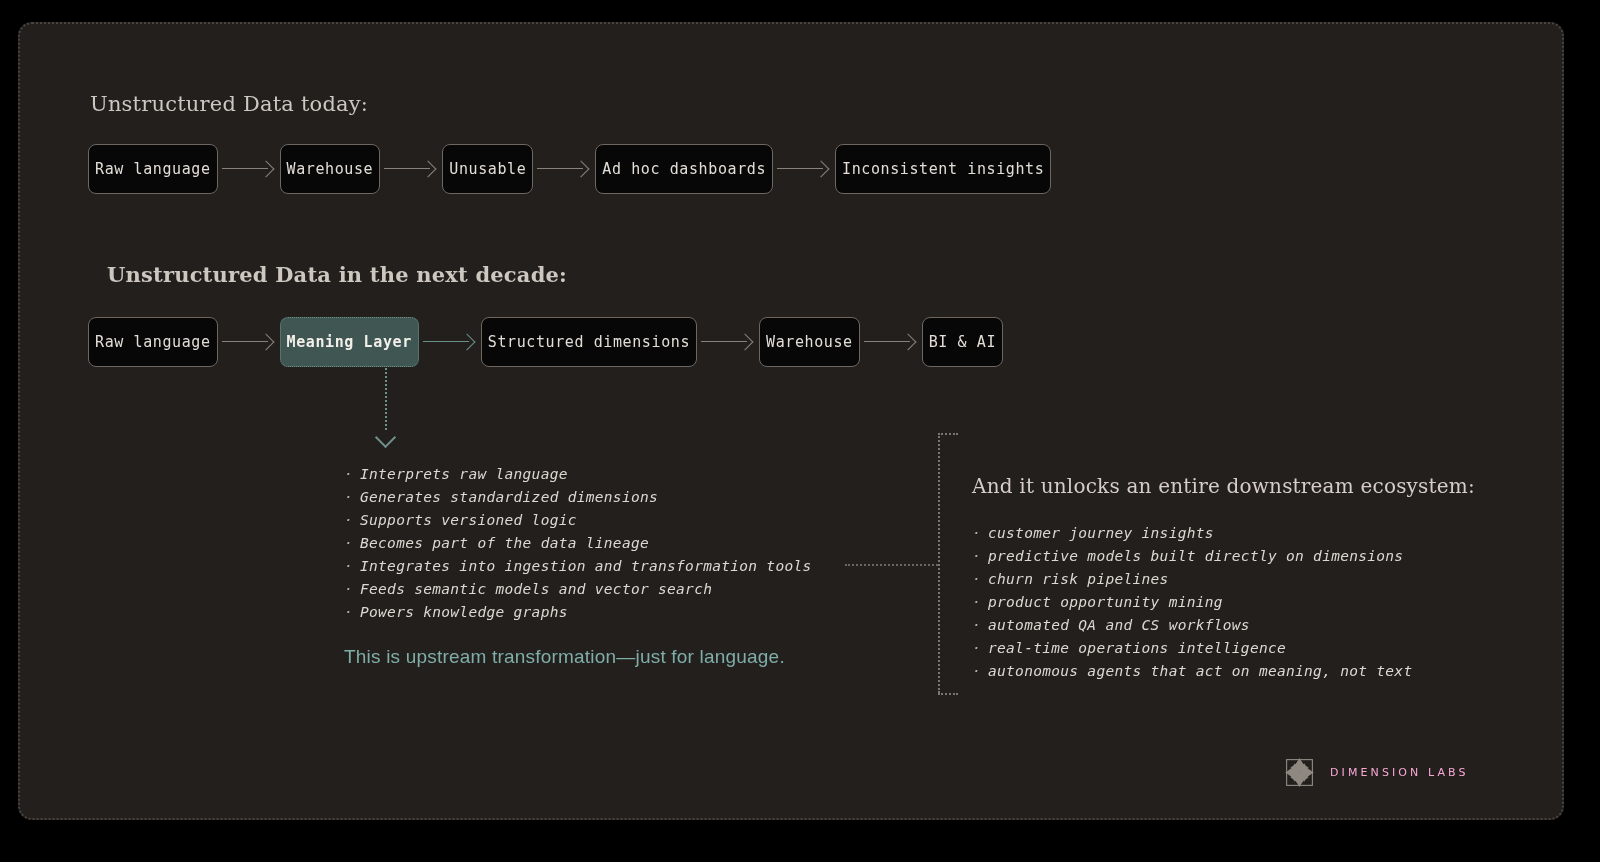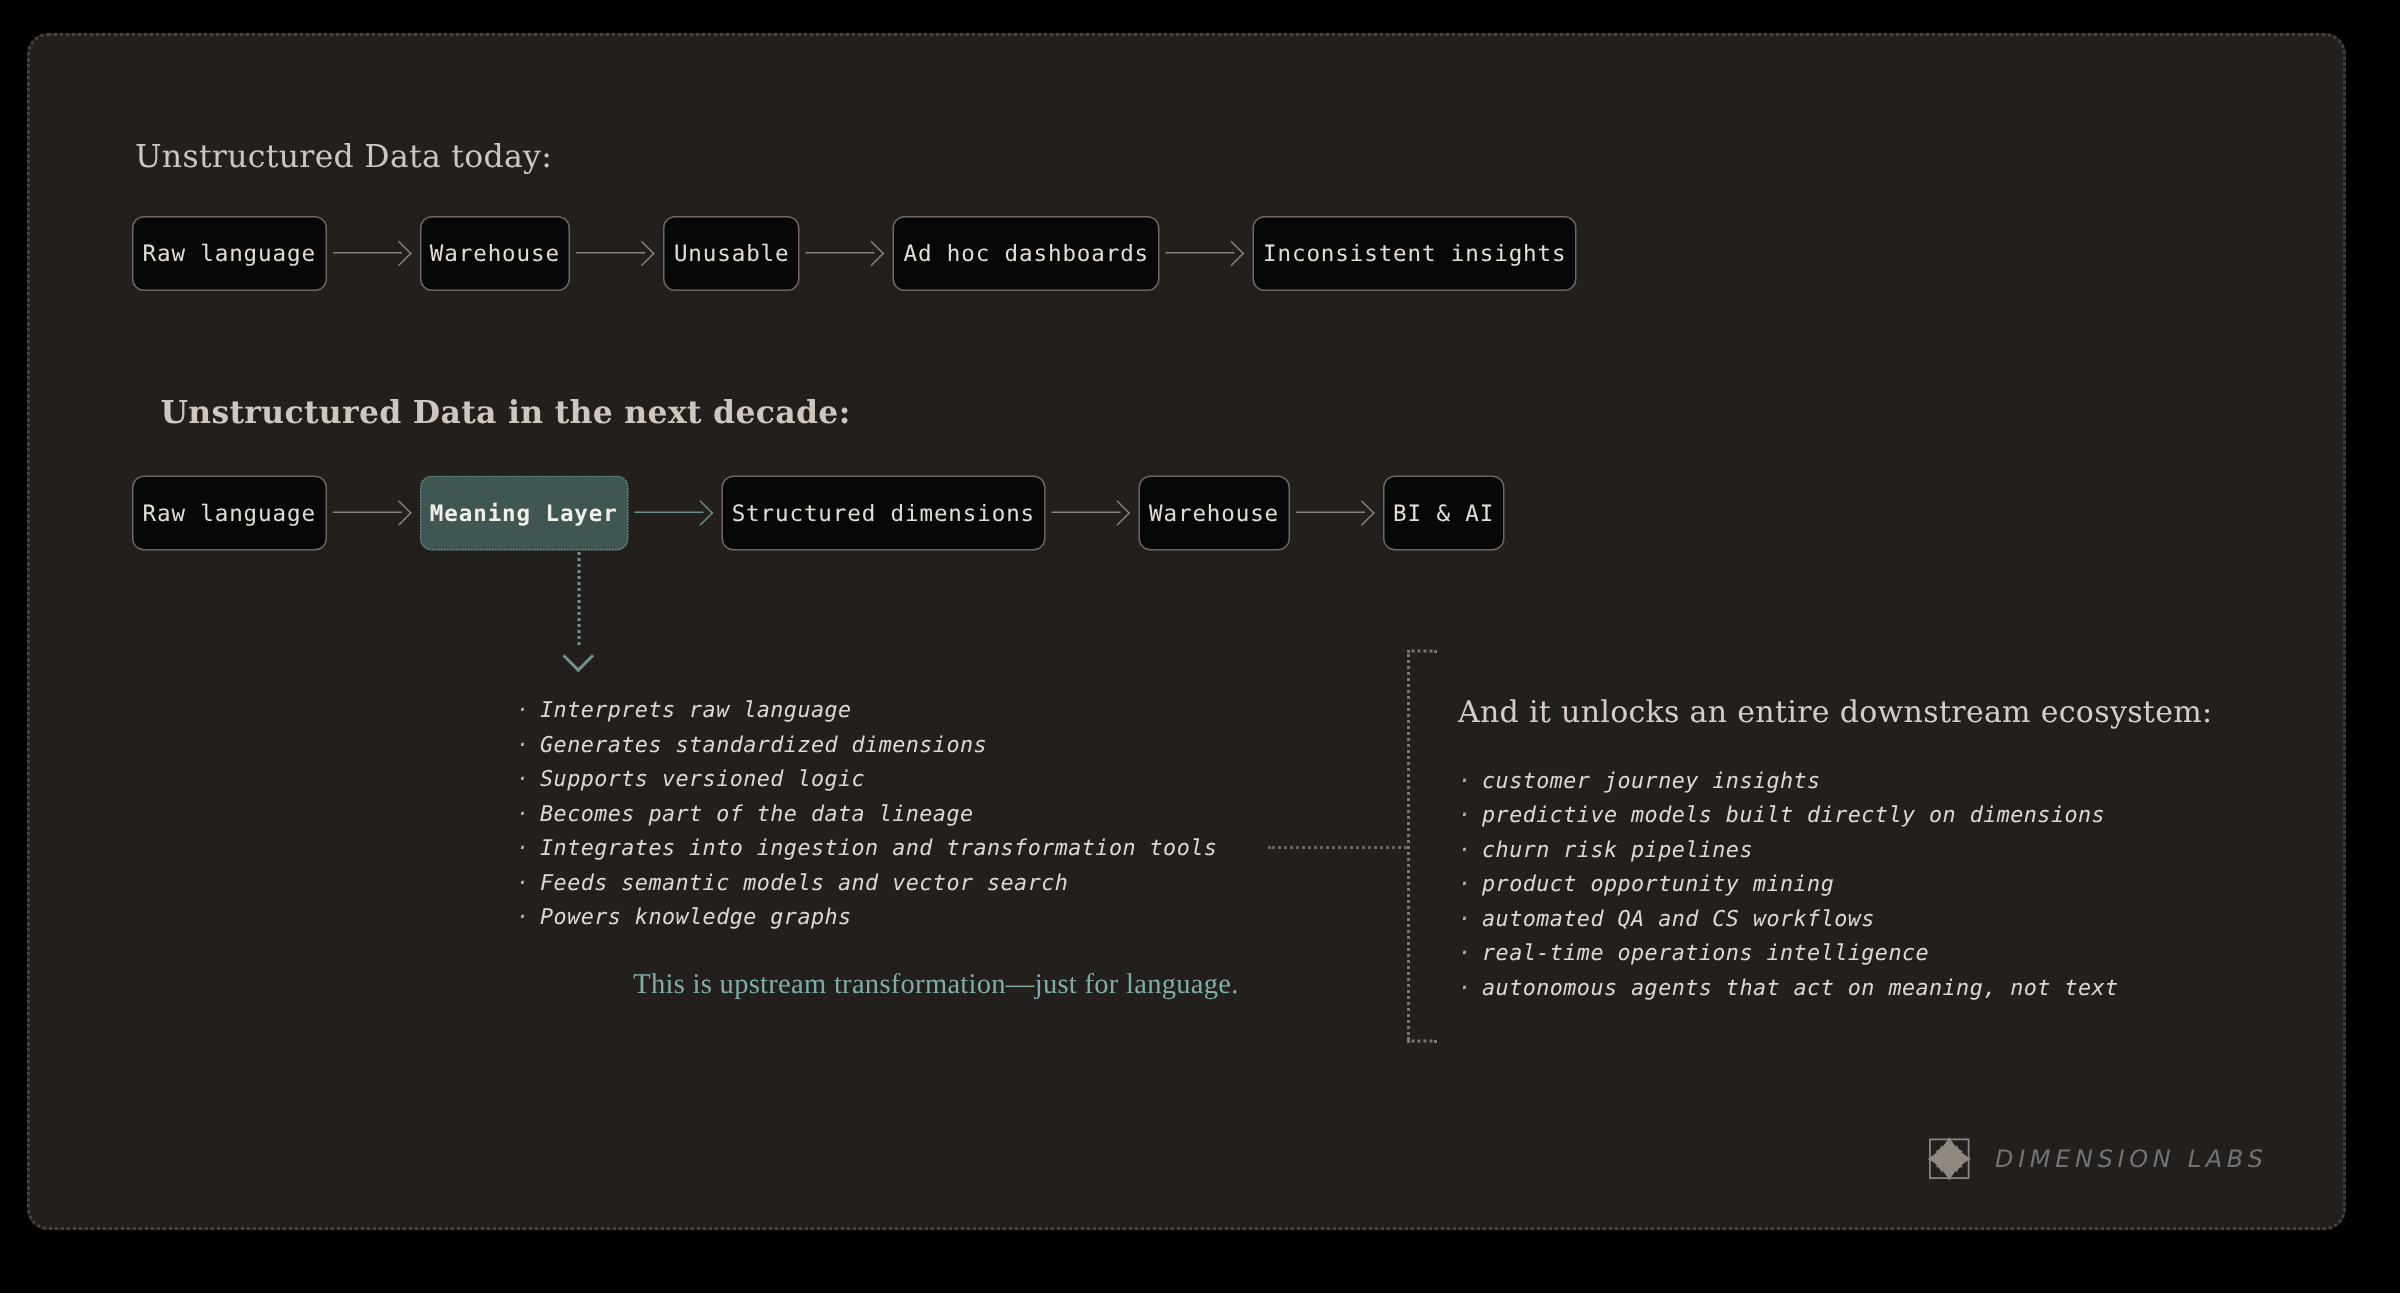--- a/index.html
+++ b/index.html
@@ -148,26 +148,25 @@
     line-height: 23px;
     letter-spacing: 0.3px;
     white-space: nowrap;
   }
   .bullet-list li .dot {
     color: #b9b2aa;
     margin-right: 7px;
   }
   .upstream-note {
     margin-top: 22px;
-    font-family: Liberation Serif, serif;
+    font-family: Liberation Sans, sans-serif;
     font-size: 19px;
     color: #7fada8;
     letter-spacing: 0.2px;
     white-space: nowrap;
-    text-align: center;
   }
 
   
   .bracket {
     position: absolute;
     left: 938px;
     top: 433px;
     width: 0;
     height: 260px;
     border-left: 2px dotted #7d766e;
@@ -187,21 +186,21 @@
     top: 564px;
     width: 93px;
     height: 0;
     border-top: 2px dotted #6d665f;
   }
 
   
   #right-column {
     position: absolute;
     left: 972px;
-    top: 462px;
+    top: 474px;
     width: 560px;
   }
   .right-heading {
     font-family: "DejaVu Serif", "Liberation Serif", serif;
     font-size: 20px;
     color: #d6cdc9;
     letter-spacing: 0.2px;
     white-space: nowrap;
     margin-bottom: 24px;
   }
@@ -218,25 +217,24 @@
     align-items: center;
     gap: 14px;
   }
   .brand-mark {
     width: 33px;
     height: 33px;
     flex: 0 0 auto;
   }
   .brand-name {
     font-family: "DejaVu Sans", "Liberation Sans", sans-serif;
-    font-size: 16px;
+    font-size: 11px;
     letter-spacing: 3.1px;
-    color: #737373;
-    white-space: nowrap;
-    font-style: italic;
+    color: #f9a8d4;
+    white-space: nowrap;
   }
 </style>
 </head>
 <body>
 
 <div class="canvas">
   <div class="panel"></div>
 
   <div class="section-heading" id="heading-today">Unstructured Data today:</div>
 

